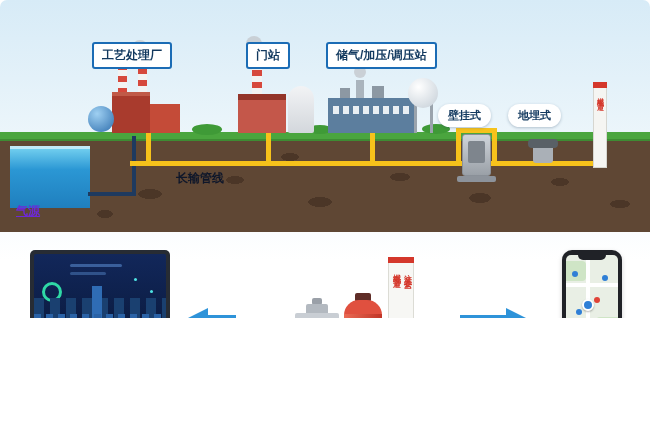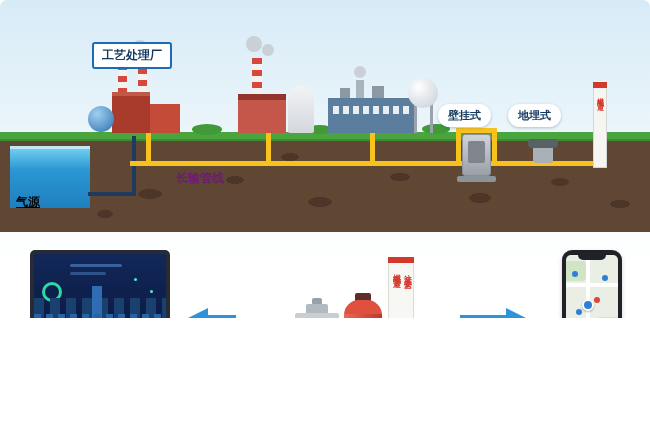--- a/index.html
+++ b/index.html
@@ -130,26 +130,28 @@
   <div class="abs" style="left:457px;top:176px;width:39px;height:6px;background:#8d939b;border-radius:2px;"></div>
 
   <div class="abs" style="left:533px;top:147px;width:20px;height:16px;background:#aab0b7;border-radius:0 0 3px 3px;"></div>
   <div class="abs" style="left:528px;top:139px;width:30px;height:9px;background:#596066;border-radius:4px;"></div>
 
   <div class="abs" style="left:593px;top:82px;width:14px;height:86px;background:#f5f5f2;border:1px solid #d6d6d0;"></div>
   <div class="abs" style="left:593px;top:82px;width:14px;height:6px;background:var(--marker-red,#d4372b);"></div>
   <div class="abs vtext" style="left:597px;top:92px;width:8px;height:42px;font-size:7px;">燃气管道</div>
 
   <div class="abs station-label" style="left:92px;top:42px;">工艺处理厂</div>
+  <div class="abs station-label" style="left:246px;top:42px;">门站</div>
+  <div class="abs station-label" style="left:326px;top:42px;">储气/加压/调压站</div>
 
   <div class="abs pill" style="left:508px;top:104px;">地埋式</div>
   <div class="abs pill" style="left:438px;top:104px;">壁挂式</div>
 
-  <div class="abs ground-text" style="left:16px;top:194px;color:#000000;text-decoration:underline;">气源</div>
-  <div class="abs ground-text" style="left:176px;top:170px;color:#701a75;">长输管线</div>
+  <div class="abs ground-text" style="left:16px;top:203px;color:#6d28d9;text-decoration:underline;">气源</div>
+  <div class="abs ground-text" style="left:176px;top:170px;color:#0f172a;">长输管线</div>
 
   <div class="abs" style="left:30px;top:250px;width:140px;height:118px;">
     <div class="abs bezel" style="left:0;top:0;width:140px;height:92px;"></div>
     <div class="abs screen" style="left:4px;top:4px;width:132px;height:84px;">
       <div class="abs" style="left:8px;top:28px;width:20px;height:20px;border:3px solid #2fd9a6;border-radius:50%;"></div>
       <div class="abs" style="left:36px;top:10px;width:52px;height:3px;background:#3a5f9b;border-radius:2px;"></div>
       <div class="abs" style="left:36px;top:18px;width:36px;height:3px;background:#30528a;border-radius:2px;"></div>
       <div class="abs city-back" style="left:0;right:0;bottom:0;height:40px;"></div>
       <div class="abs" style="left:58px;bottom:0;width:10px;height:52px;background:#2f6cb4;"></div>
       <div class="abs city-front" style="left:0;right:0;bottom:0;height:24px;"></div>

